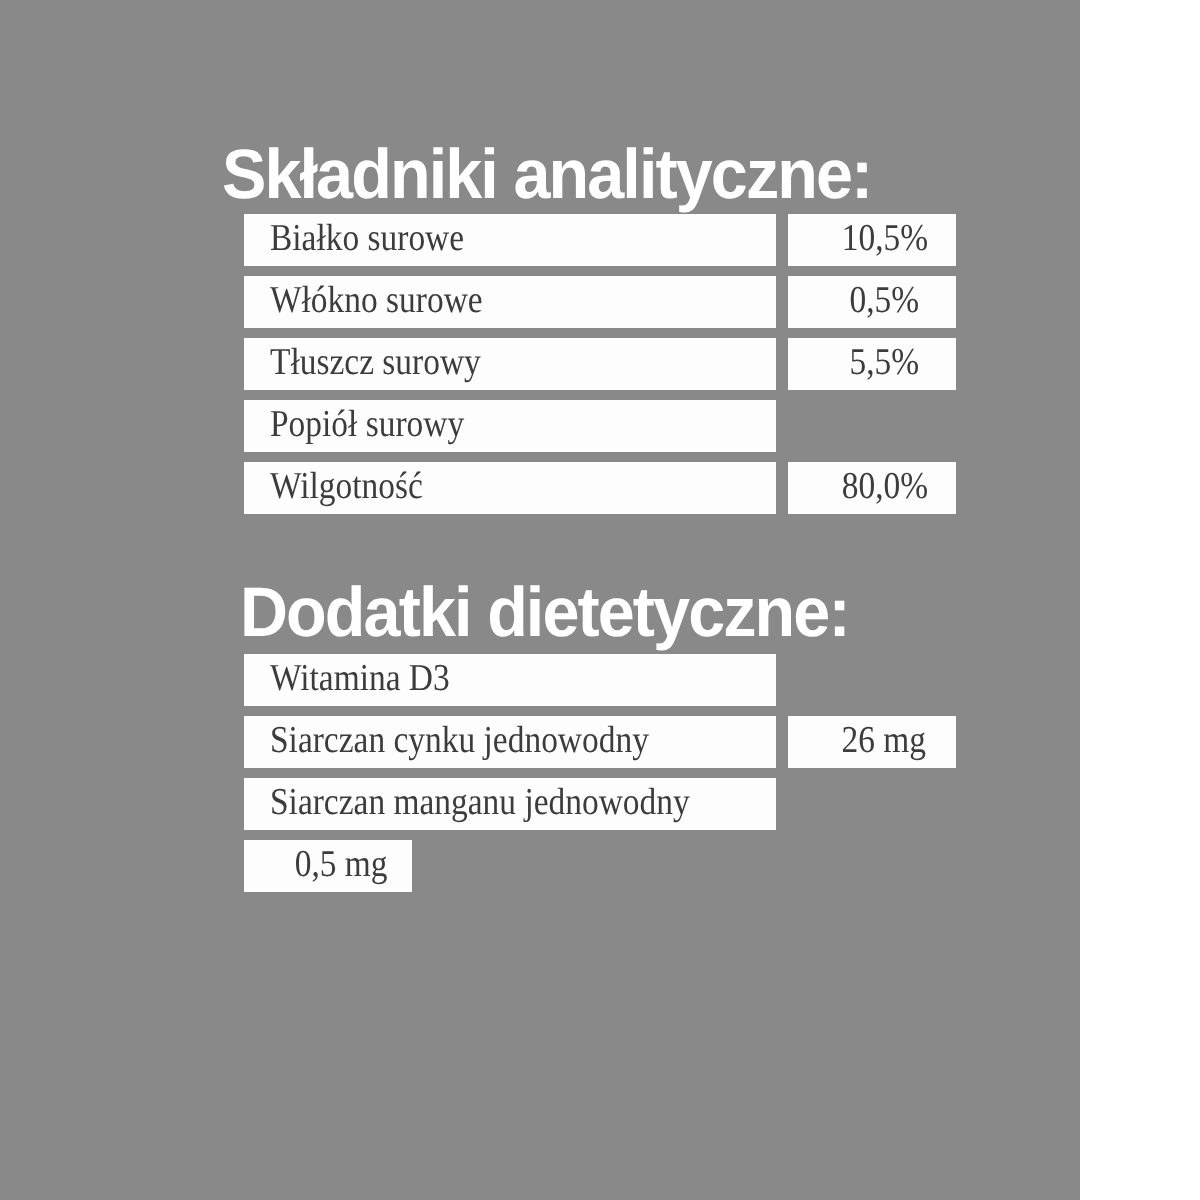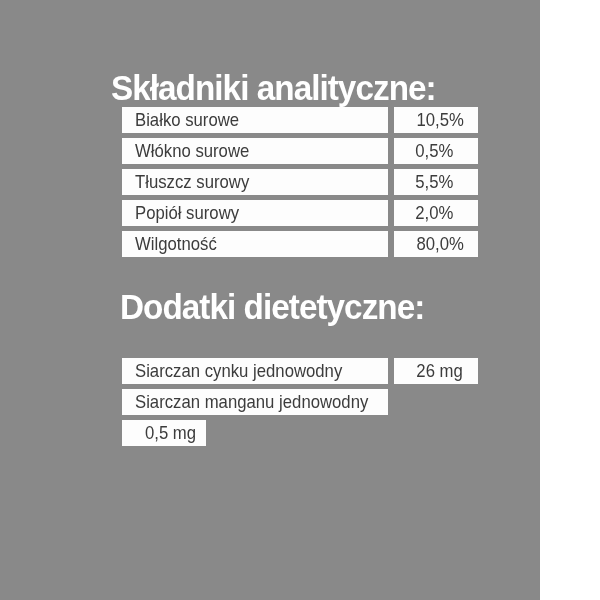--- a/index.html
+++ b/index.html
@@ -44,28 +44,29 @@
     display: flex;
     gap: 6px;
     height: 26px;
   }
   .cell {
     background: #fdfdfd;
     display: flex;
     align-items: center;
     box-sizing: border-box;
     overflow: hidden;
+    font-family: Liberation Serif, serif;
   }
   .cell.label {
     width: 266px;
     padding-left: 13px;
   }
   .cell.value {
     width: 84px;
-    justify-content: flex-start;
+    justify-content: center;
     padding-right: 9px;
     padding-left: 16px;
   }
   .cell span {
     font-size: 19px;
     color: #3c3c3c;
     white-space: nowrap;
     transform: scaleX(0.88);
   }
   .cell.label span { transform-origin: left center; }
@@ -100,38 +101,38 @@
           <span>Tłuszcz surowy</span>
         </div>
       <div class="cell value">
           <span>5,5%</span>
         </div>
     </div>
     <div class="row">
       <div class="cell label">
           <span>Popiół surowy</span>
         </div>
-      <div class="cell value">
-          <span>2,0%</span>
-        </div>
     </div>
     <div class="row">
       <div class="cell label">
           <span>Wilgotność</span>
         </div>
       <div class="cell value">
           <span>80,0%</span>
         </div>
     </div>
   </div>
 
   <h1 class="section-title title-dietary">Dodatki dietetyczne:</h1>
 
   <div class="ingredient-table table-dietary">
     <div class="row">
+      <div class="cell label">
+          <span>Witamina D3</span>
+        </div>
     </div>
     <div class="row">
       <div class="cell label">
           <span>Siarczan cynku jednowodny</span>
         </div>
       <div class="cell value">
           <span>26 mg</span>
         </div>
     </div>
     <div class="row">

